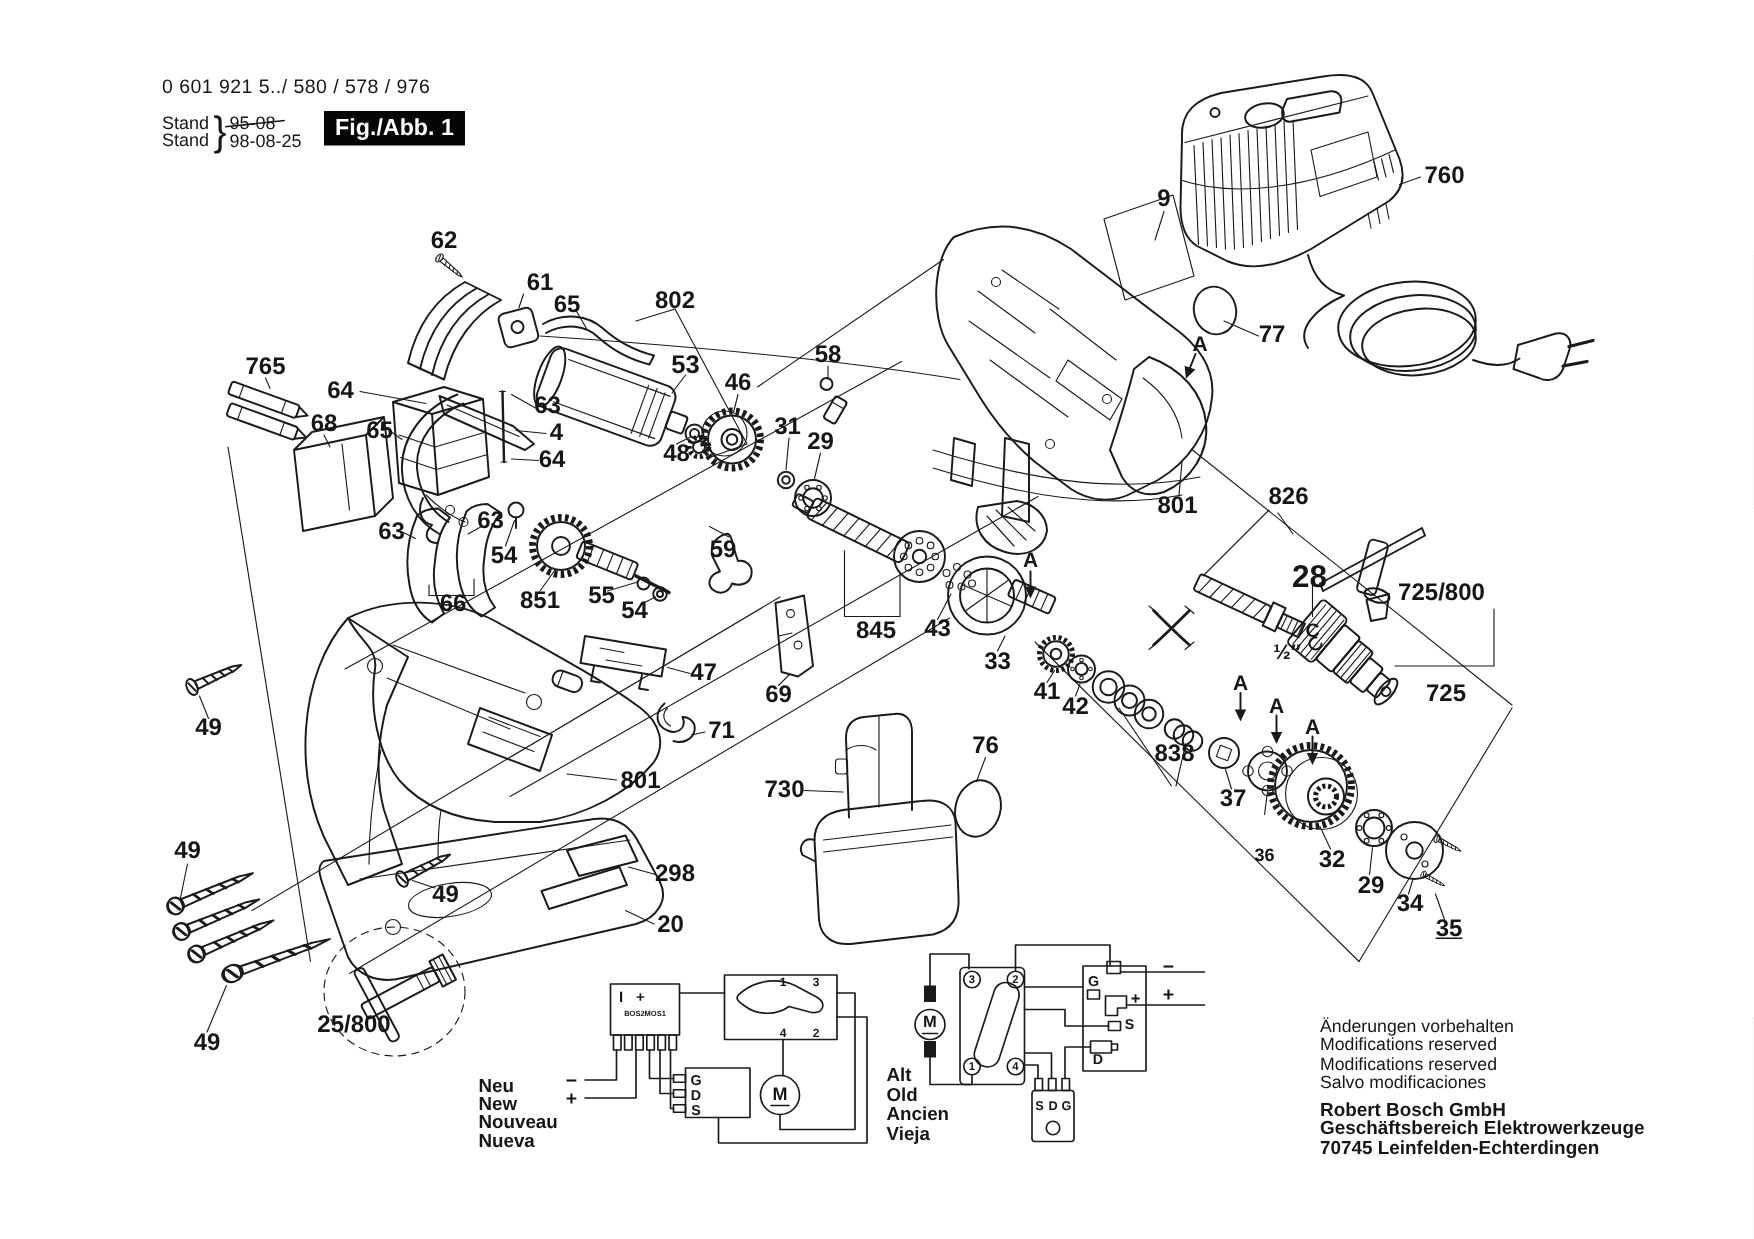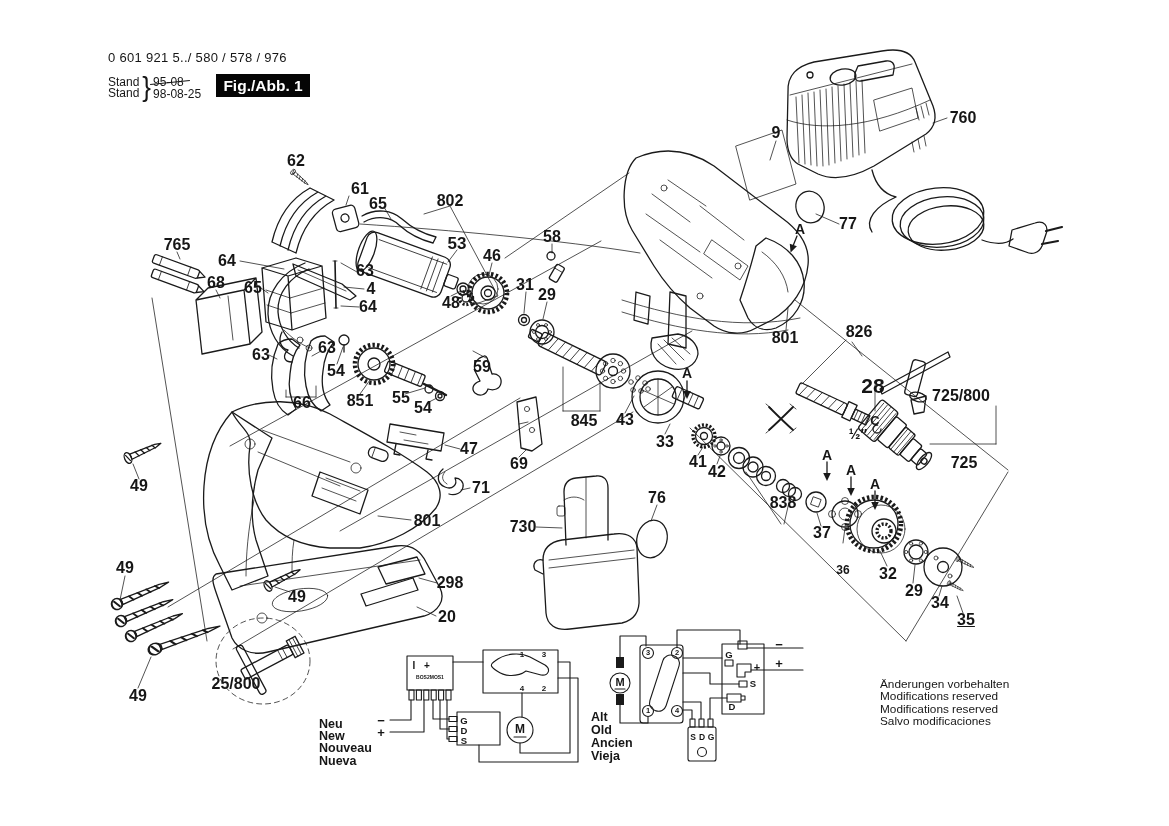--- a/index.html
+++ b/index.html
@@ -622,15 +622,20 @@
       <div class="plabel" style="left: 779px; top: 663px; font-size: 13px;">+</div>
     </div>
 
   <div id="footer-block">
     <div class="notice">
       <div>Änderungen vorbehalten</div>
       <div>Modifications reserved</div>
       <div>Modifications reserved</div>
       <div>Salvo modificaciones</div>
     </div>
+    <div class="company">
+      <div>Robert Bosch GmbH</div>
+      <div>Geschäftsbereich Elektrowerkzeuge</div>
+      <div>70745 Leinfelden-Echterdingen</div>
+    </div>
   </div>
 
 </div>
 
 </body></html>

